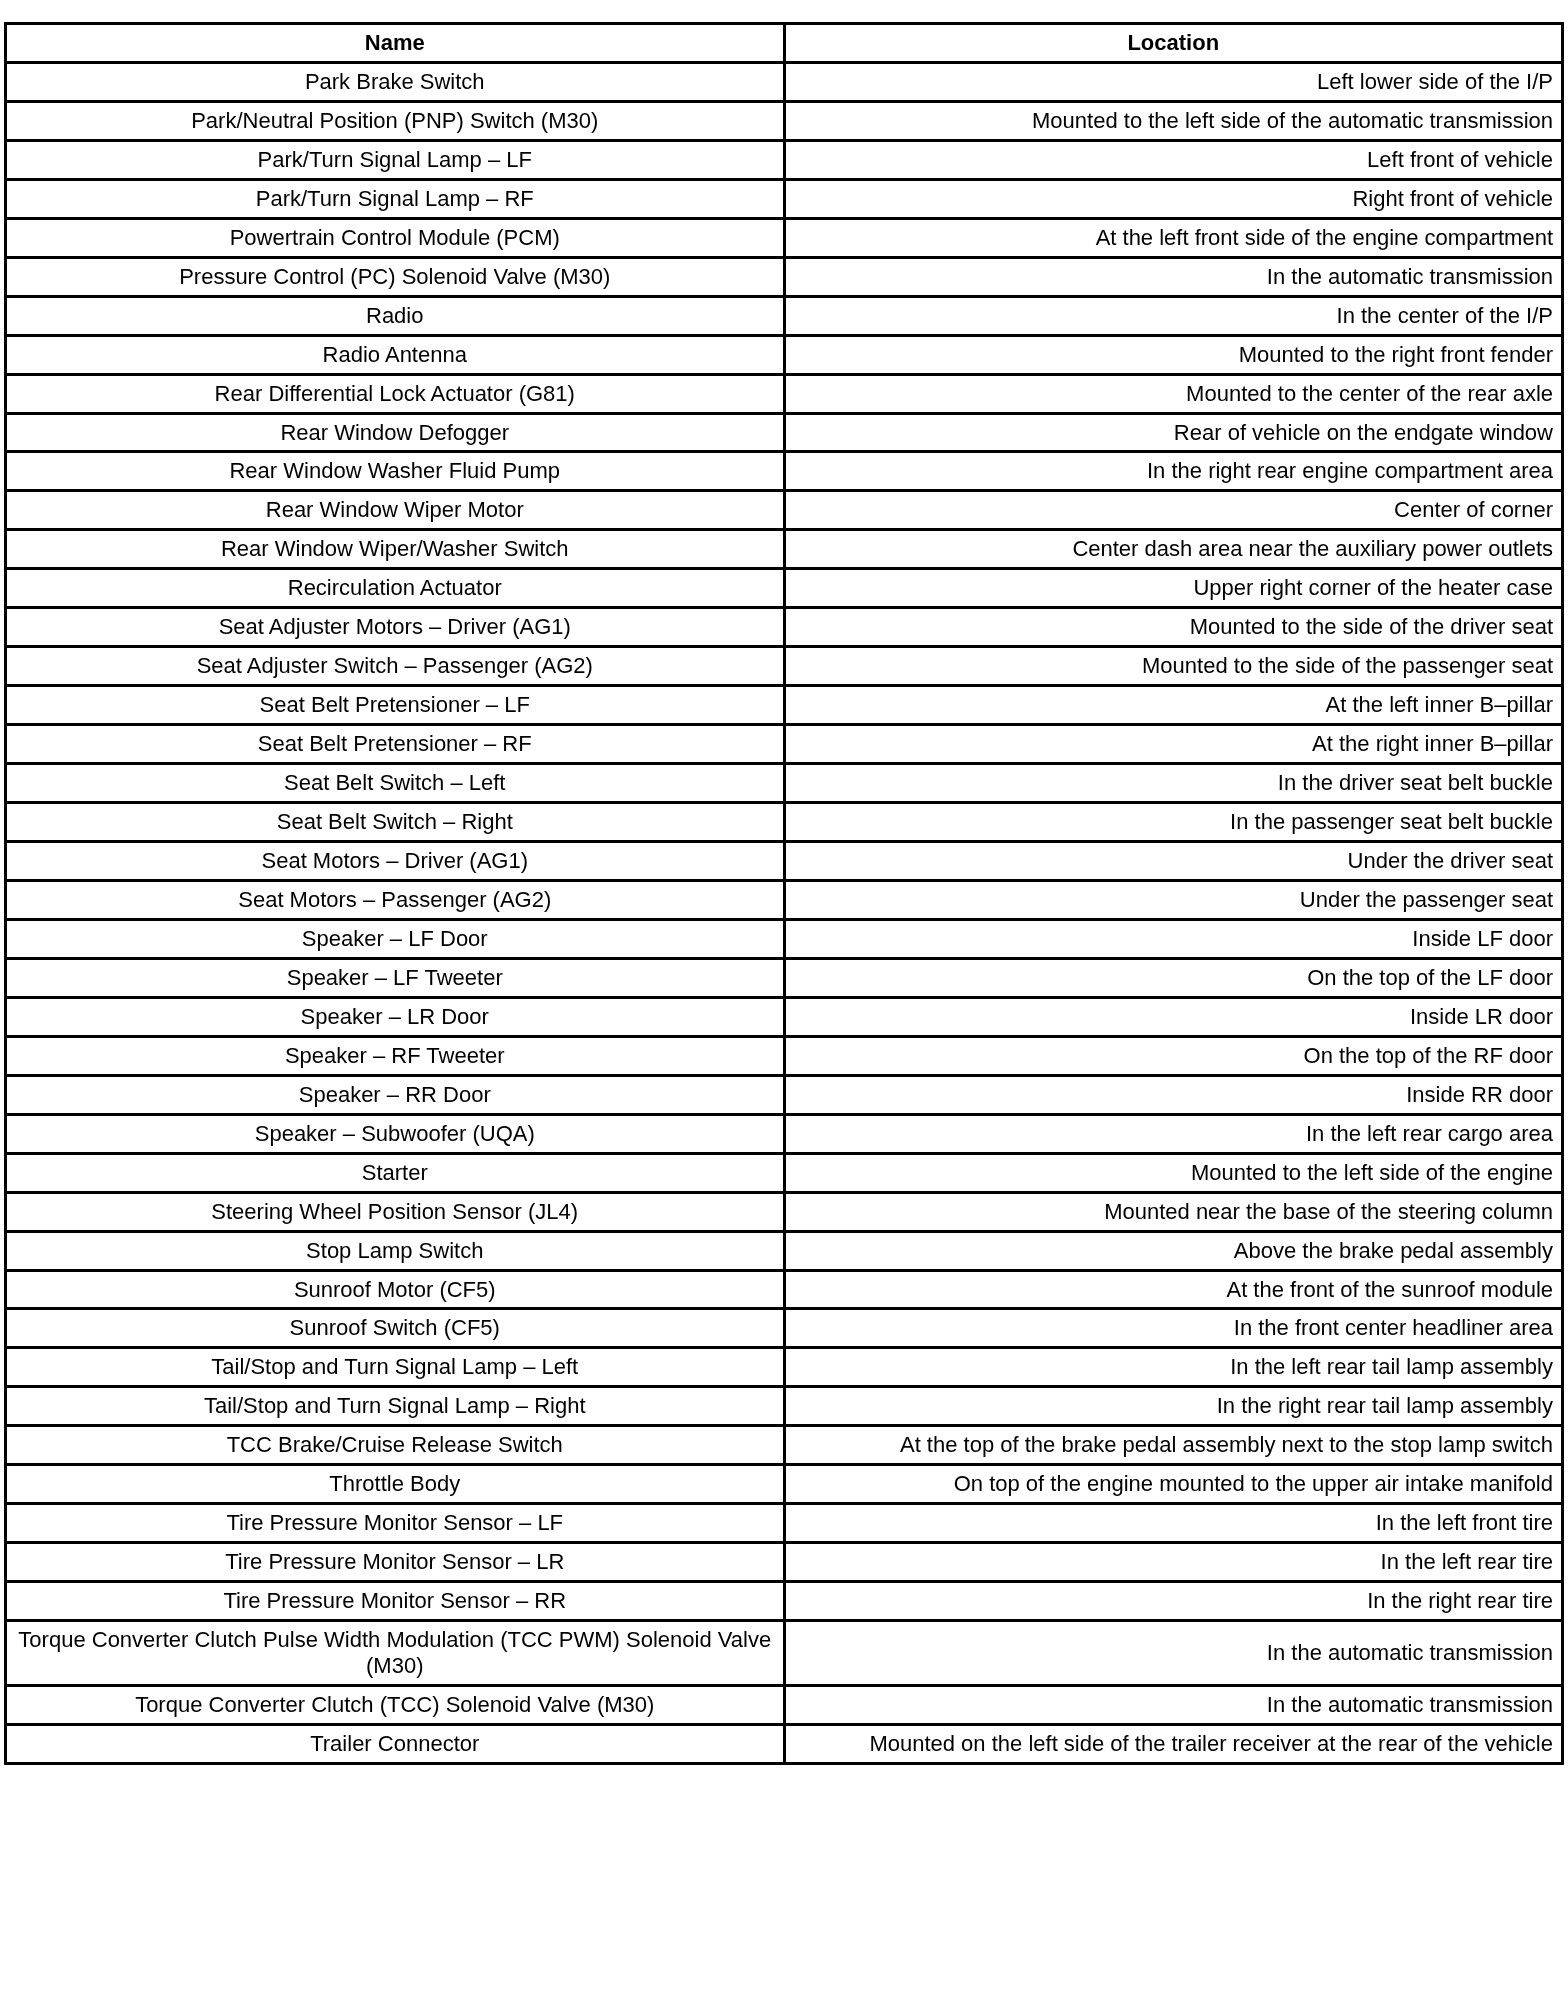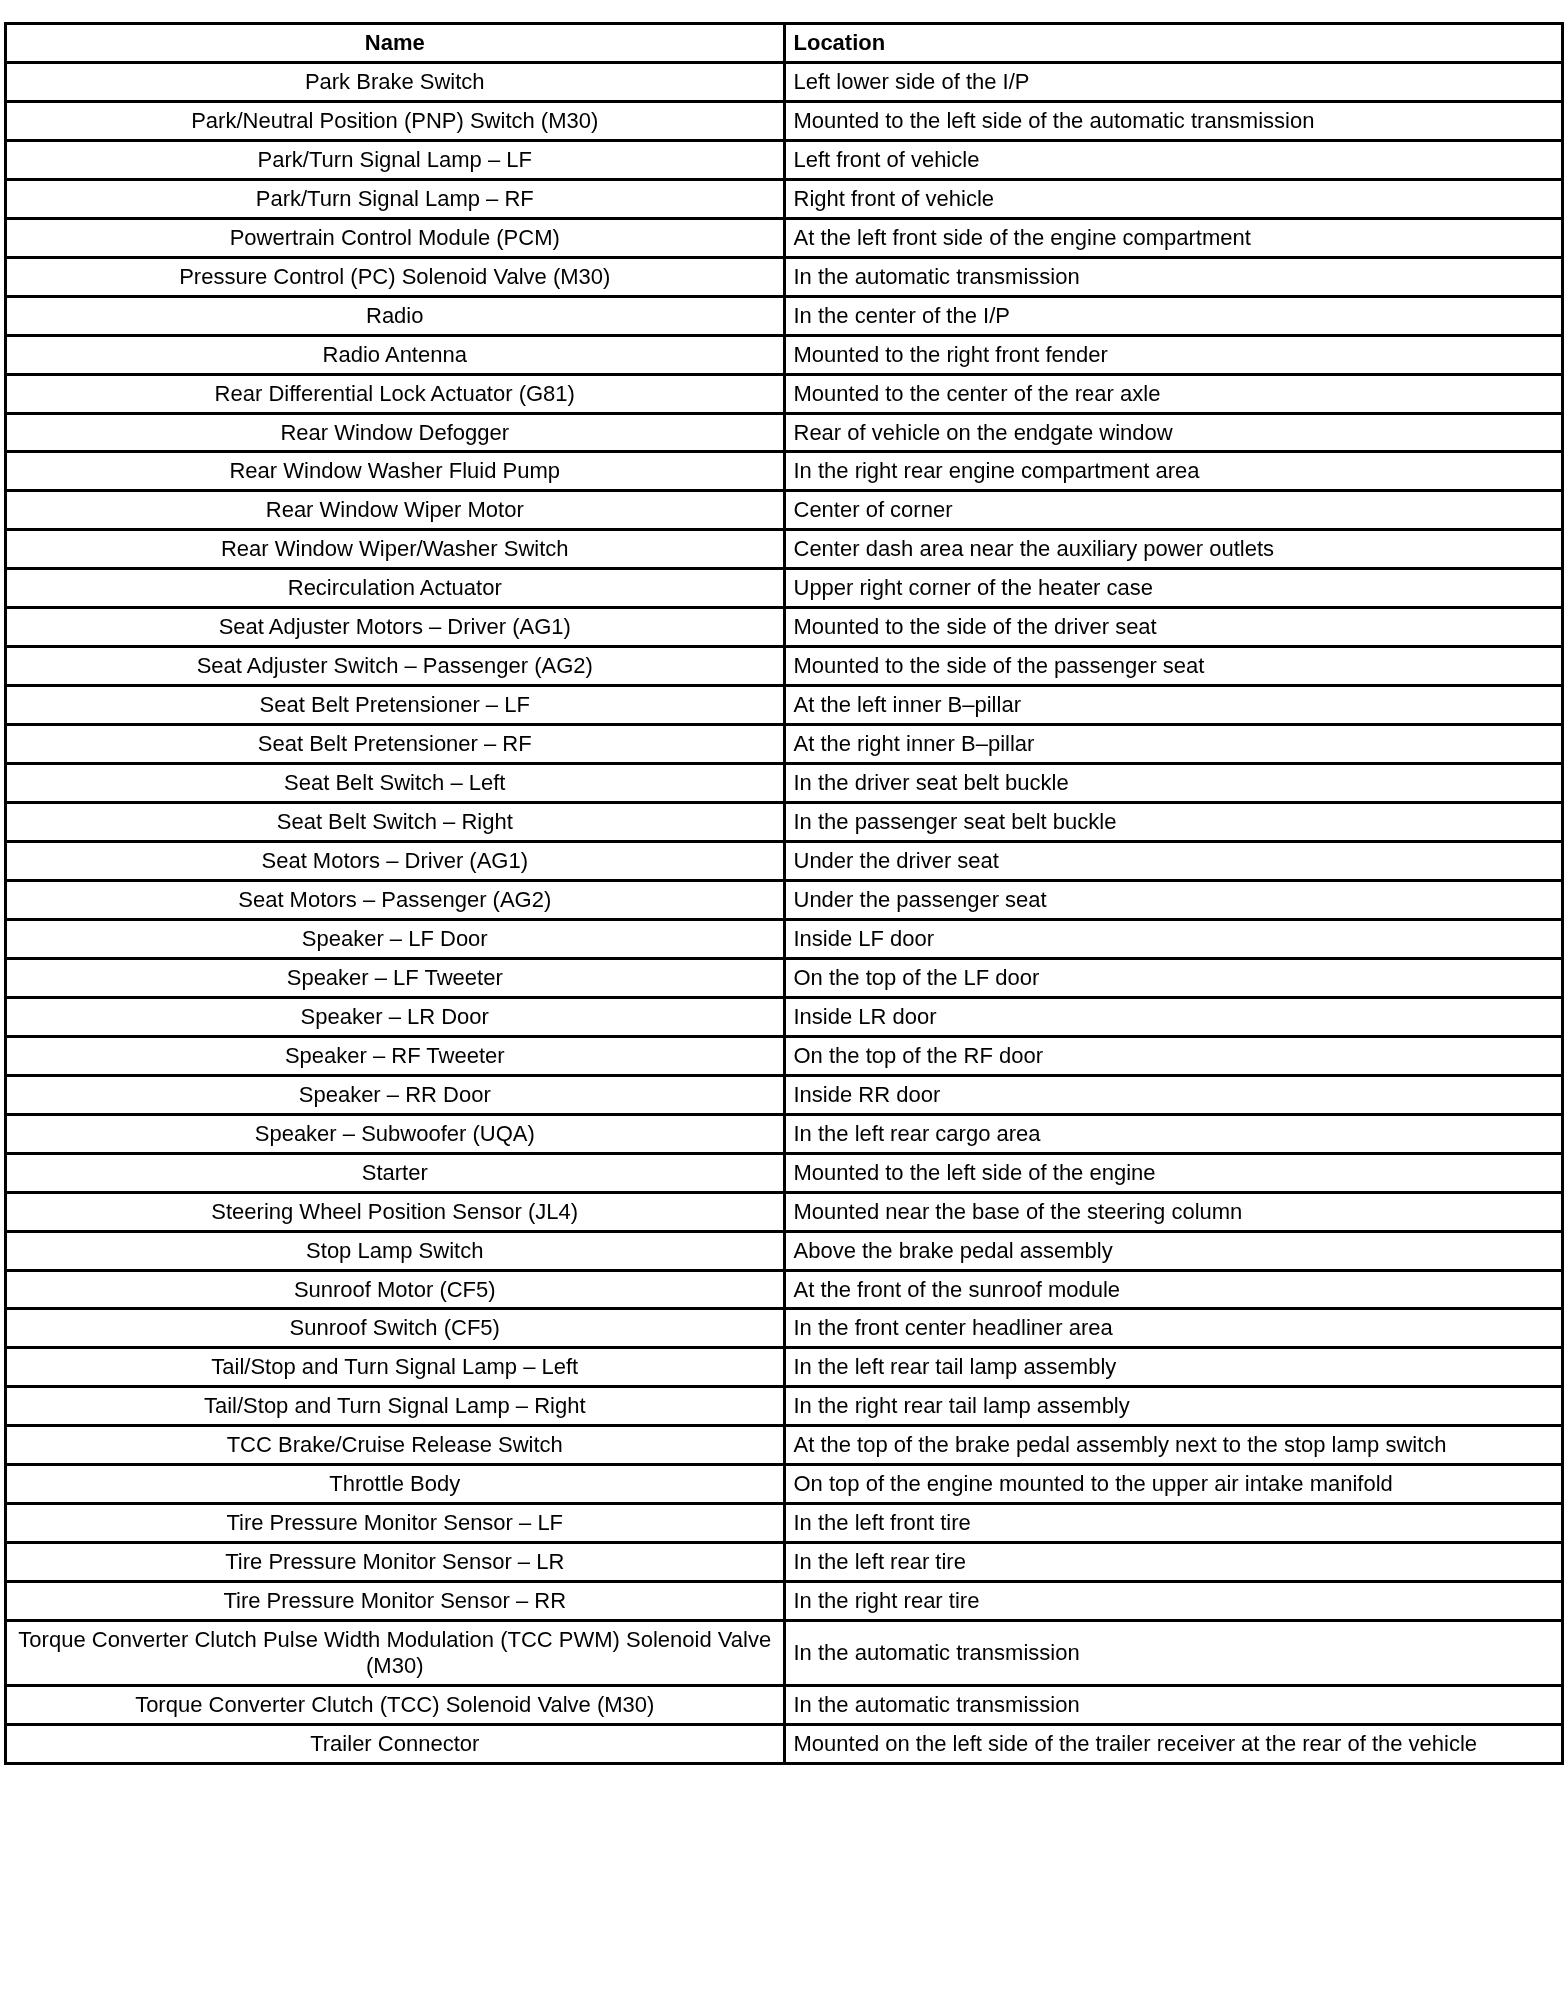--- a/index.html
+++ b/index.html
@@ -35,34 +35,34 @@
     font-weight: bold;
     text-align: center;
     height: 34px;
   }
   td.name-col {
     text-align: center;
     width: 49%;
     height: 34px;
   }
   td.loc-col {
-    text-align: left;
+    text-align: right;
     width: 51%;
     padding-left: 9px;
   }
 </style>
 </head>
 <body>
 
 <div class="page">
   <table class="loc-table">
     <thead>
       <tr>
         <th class="name-col">Name</th>
-        <th class="loc-col" style="text-align:left;">Location</th>
+        <th class="loc-col" style="text-align:center;">Location</th>
       </tr>
     </thead>
     <tbody>
         <tr>
           <td class="name-col">Park Brake Switch</td>
           <td class="loc-col">Left lower side of the I/P</td>
         </tr>
         <tr>
           <td class="name-col">Park/Neutral Position (PNP) Switch (M30)</td>
           <td class="loc-col">Mounted to the left side of the automatic transmission</td>

